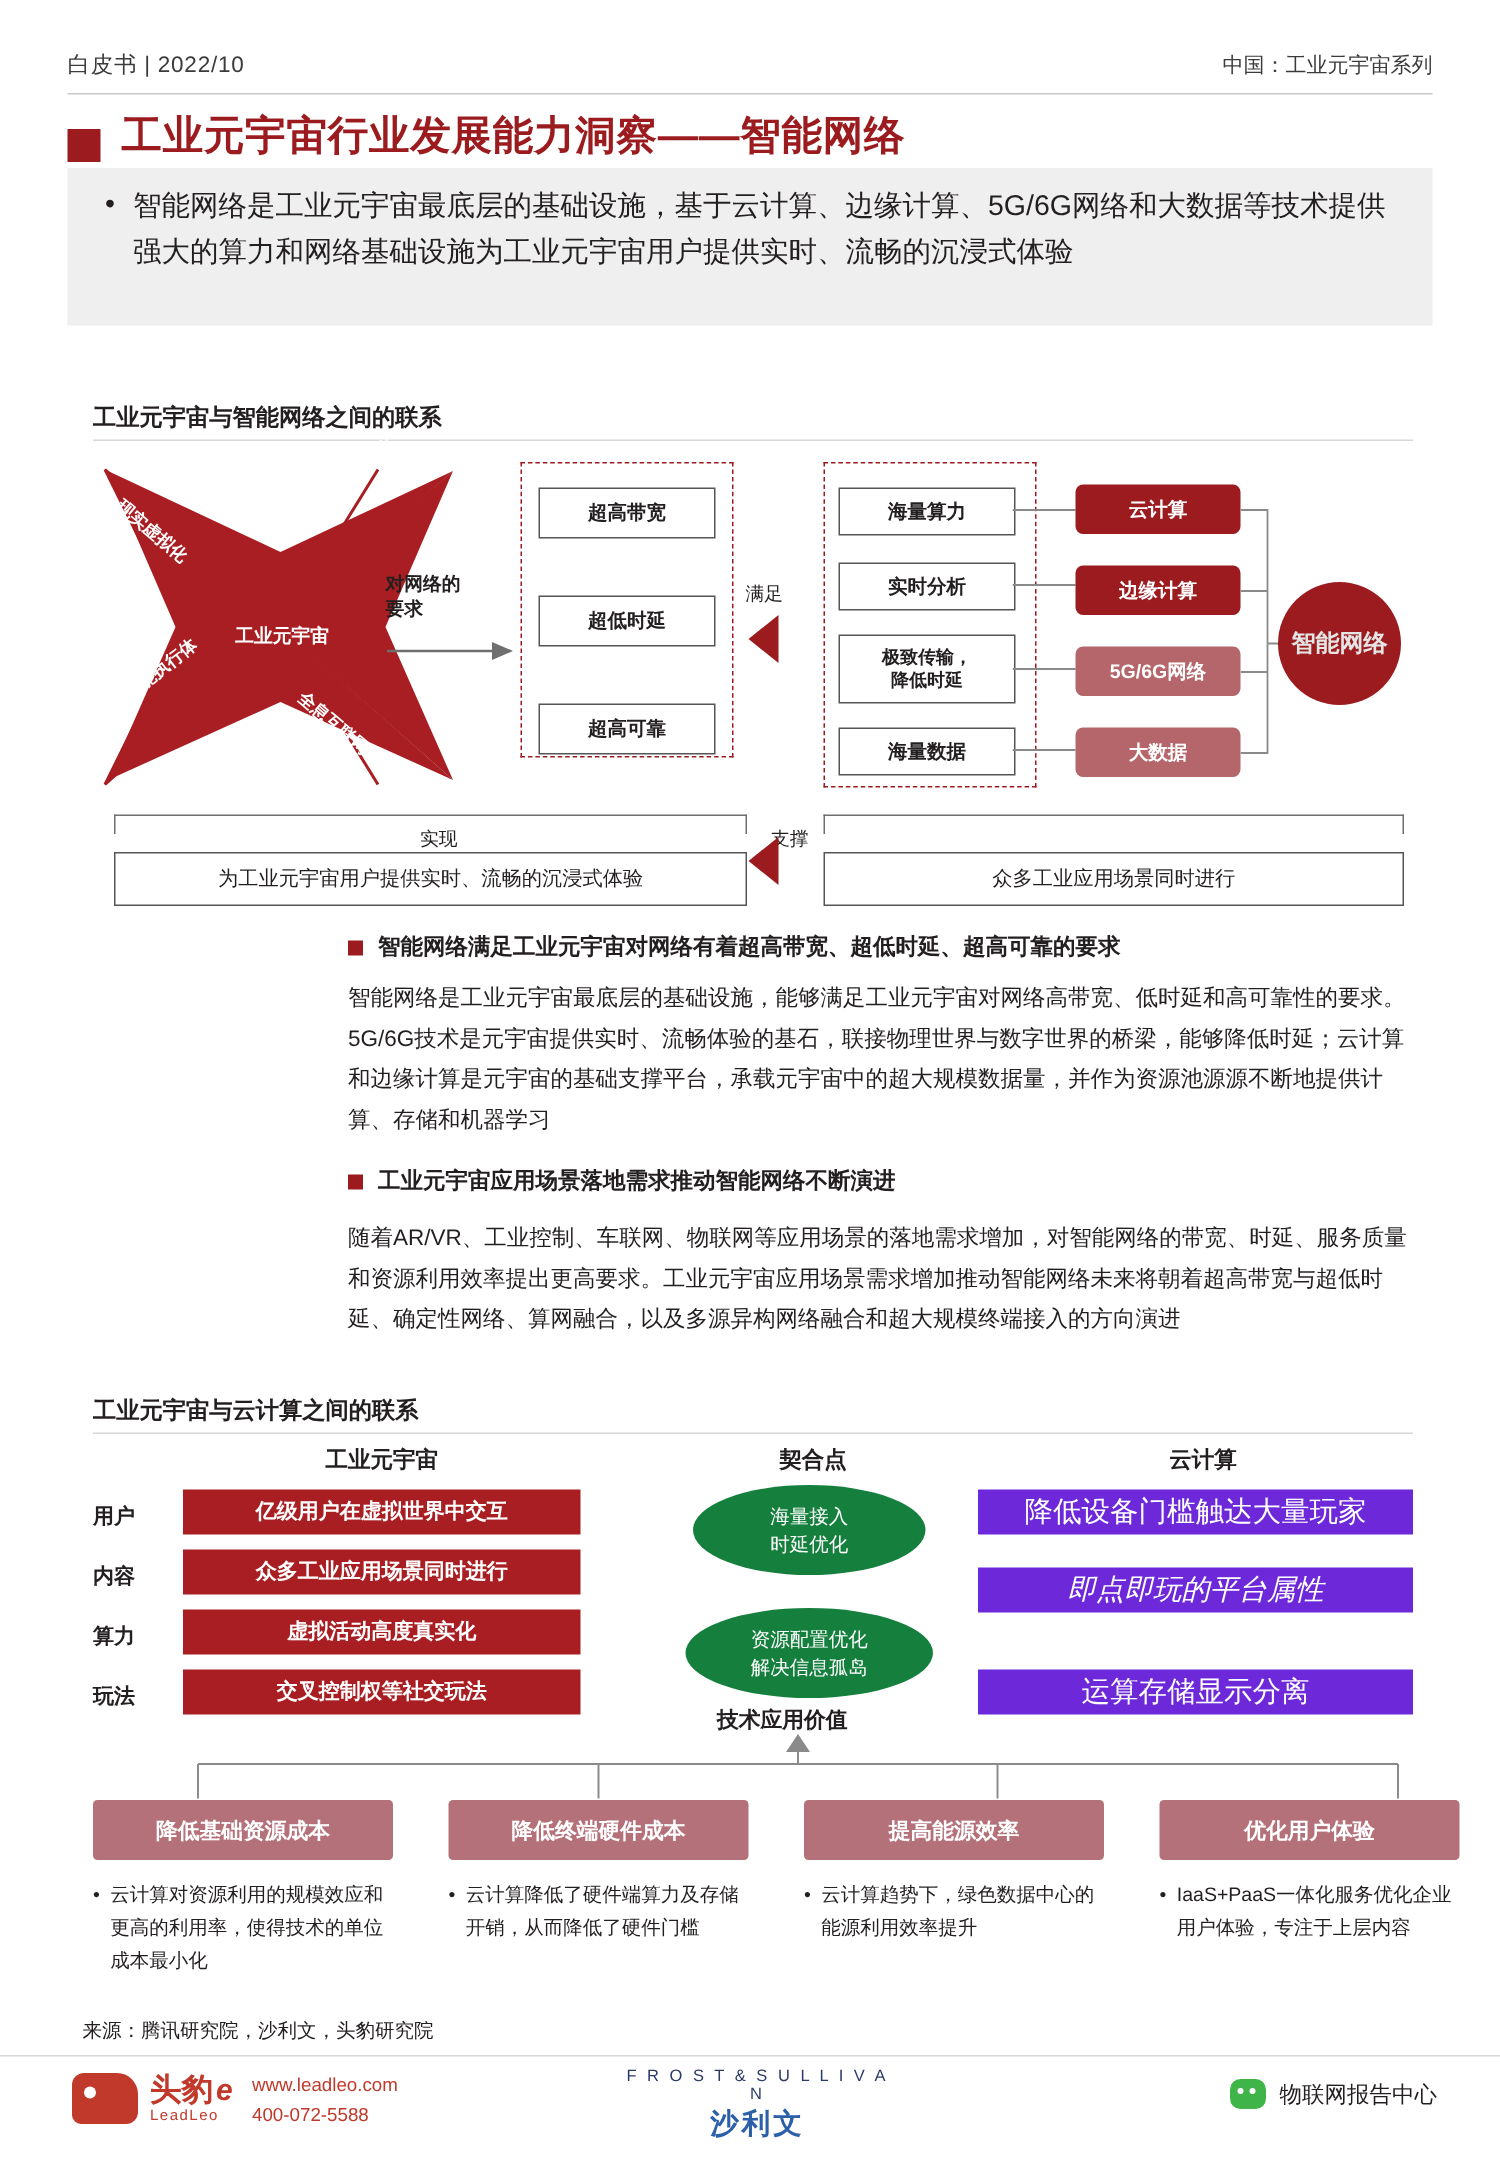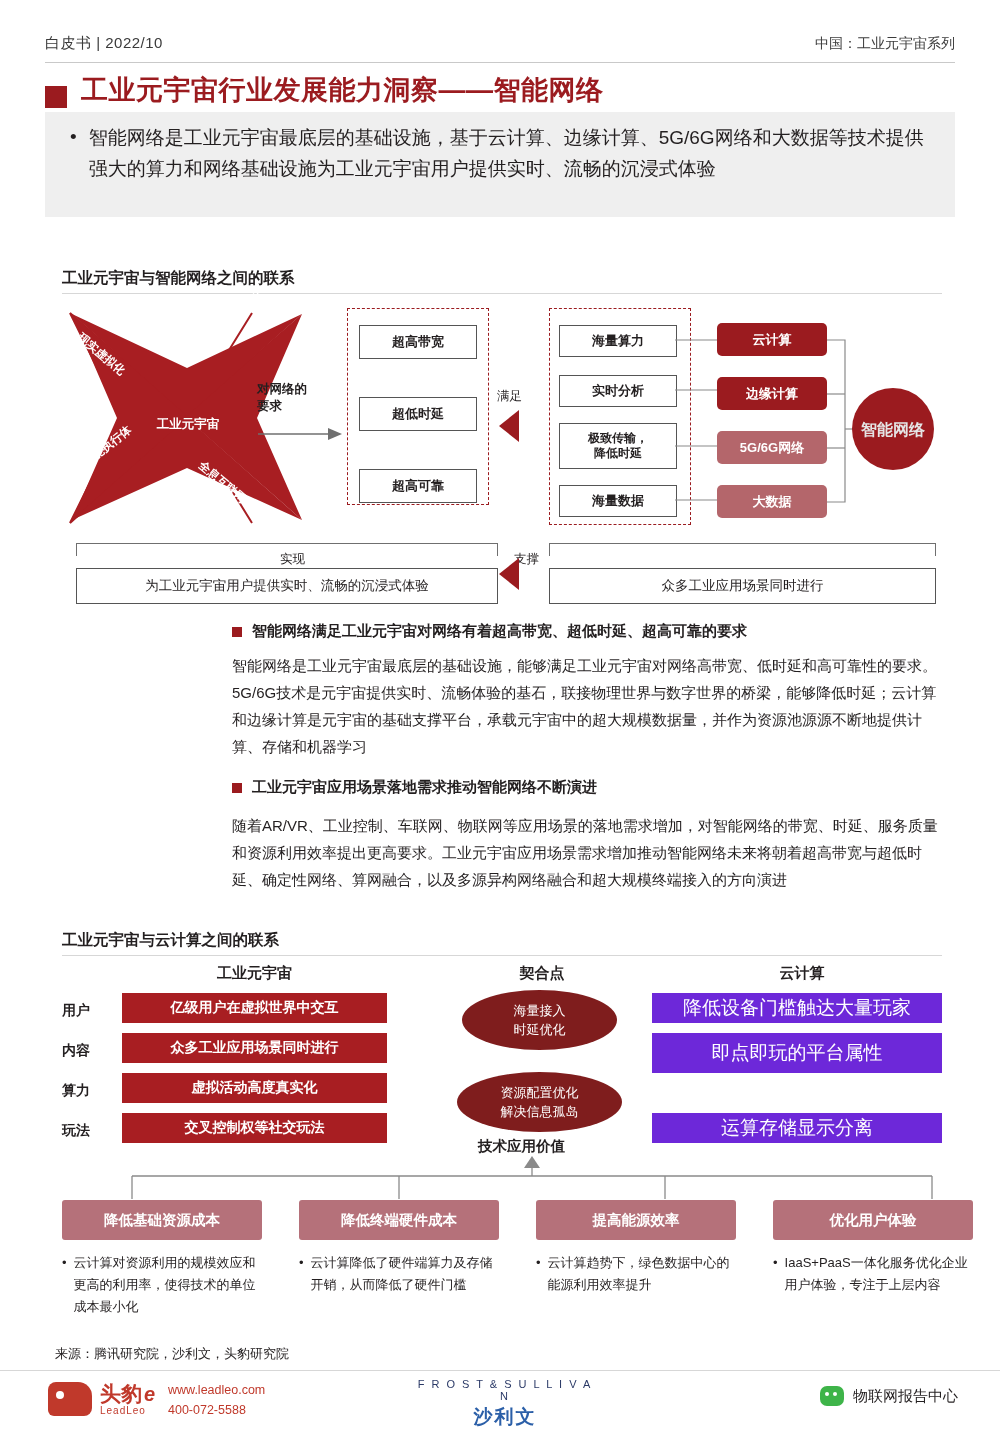--- a/index.html
+++ b/index.html
@@ -89,21 +89,21 @@
   
   .sec2-title{position:absolute;left:62px;top:930px;font-size:15.5px;font-weight:bold;color:#231f20;}
   .sec2-rule{position:absolute;left:62px;top:955px;width:880px;height:1px;background:#d7d7d7;}
 
   
   .d2{position:absolute;left:62px;top:960px;width:880px;height:380px;}
   .d2-colhdr{position:absolute;font-size:15px;font-weight:bold;color:#231f20;text-align:center;}
   .d2-rowlbl{position:absolute;font-size:14px;font-weight:bold;color:#231f20;}
   .redbar{position:absolute;background:#a81e22;color:#fff;font-size:14px;font-weight:bold;display:flex;align-items:center;justify-content:center;}
   .greybar{position:absolute;background:#6d28d9;color:#fff;font-size:19px;display:flex;align-items:center;justify-content:center;}
-  .ell{position:absolute;background:#7f1d1d;border-radius:50%;color:#fff;font-size:13px;display:flex;align-items:center;justify-content:center;text-align:center;line-height:19px;}
+  .ell{position:absolute;background:#15803d;border-radius:50%;color:#fff;font-size:13px;display:flex;align-items:center;justify-content:center;text-align:center;line-height:19px;}
   .jishu{position:absolute;font-size:14.5px;font-weight:bold;color:#231f20;}
 
   .pinkbox{position:absolute;background:#b5717a;color:#fff;font-size:14.5px;font-weight:bold;border-radius:3px;display:flex;align-items:center;justify-content:center;}
   .pb-note{position:absolute;font-size:13px;line-height:22px;color:#231f20;display:flex;}
   .pb-note .b{margin-right:7px;}
 
   .srcline{position:absolute;left:55px;top:1345px;font-size:13px;color:#231f20;}
 
   
   .foot-rule{position:absolute;left:0px;top:1370px;width:1000px;height:1px;background:#d7d7d7;}
@@ -259,21 +259,21 @@
       </div>
     </div>
     <div class="ell" style="left:395px;top:112px;width:165px;height:60px;">
       <div>
         <div>资源配置优化</div>
         <div>解决信息孤岛</div>
       </div>
     </div>
 
     <div class="greybar" style="left:590px;top:33px;width:290px;height:30px;">降低设备门槛触达大量玩家</div>
-    <div class="greybar" style="left:590px;top:73px;width:290px;height:40px;">即点即玩的平台属性</div>
+    <div class="greybar" style="left:590px;top:85px;width:290px;height:30px;font-style:italic;">即点即玩的平台属性</div>
     <div class="greybar" style="left:590px;top:153px;width:290px;height:30px;">运算存储显示分离</div>
 
     <div class="jishu" style="position:absolute;left:400px;top:177px;margin-left:16px;">技术应用价值</div>
 
     <svg style="position:absolute;left:30px;top:196px;" width="850" height="45">
       <polygon points="440,0 432,12 448,12" fill="#8a8a8a"></polygon>
       <line x1="40" y1="20" x2="840" y2="20" stroke="#8a8a8a" stroke-width="1.3"></line>
       <line x1="440" y1="12" x2="440" y2="20" stroke="#8a8a8a" stroke-width="1.3"></line>
       <line x1="40" y1="20" x2="40" y2="43" stroke="#8a8a8a" stroke-width="1.3"></line>
       <line x1="307" y1="20" x2="307" y2="43" stroke="#8a8a8a" stroke-width="1.3"></line>

